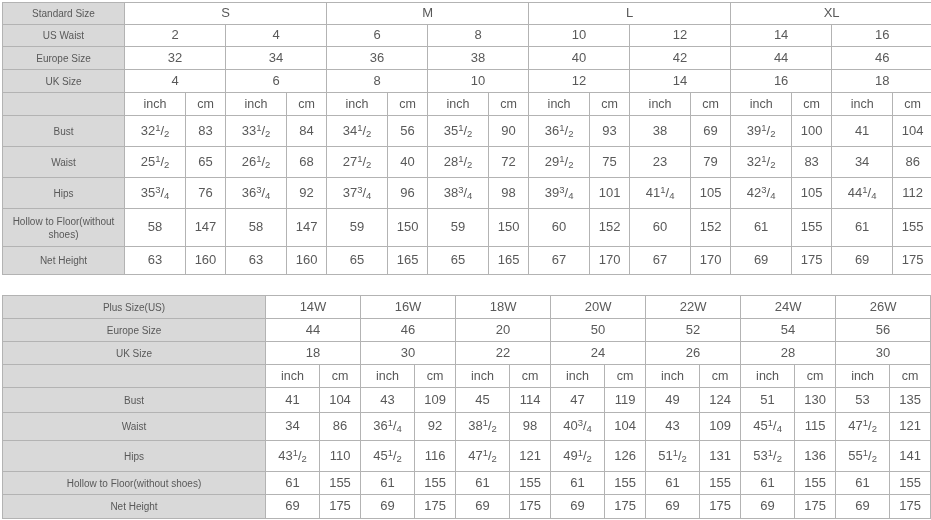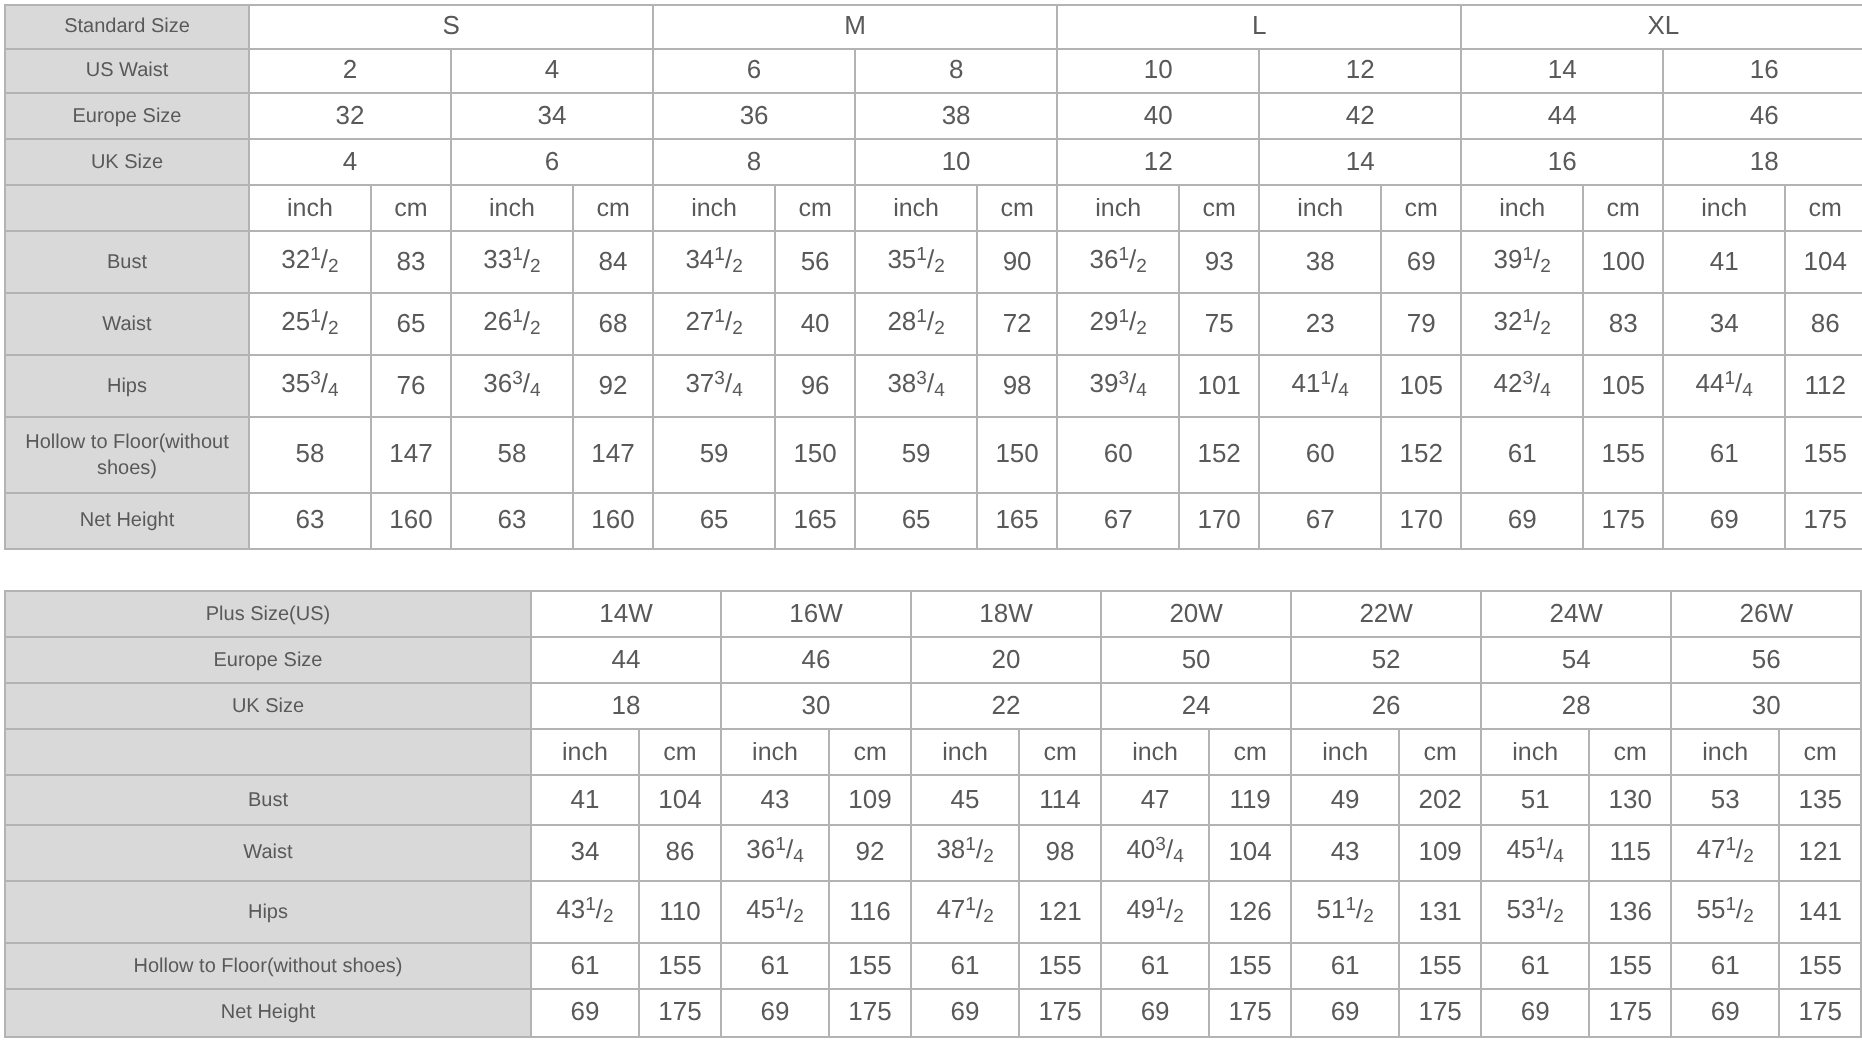--- a/index.html
+++ b/index.html
@@ -302,21 +302,21 @@
           <td class="lbl">Bust</td>
           <td class="val">41</td>
           <td class="val">104</td>
           <td class="val">43</td>
           <td class="val">109</td>
           <td class="val">45</td>
           <td class="val">114</td>
           <td class="val">47</td>
           <td class="val">119</td>
           <td class="val">49</td>
-          <td class="val">202</td>
+          <td class="val">124</td>
           <td class="val">51</td>
           <td class="val">130</td>
           <td class="val">53</td>
           <td class="val">135</td>
         </tr>
         <tr style="height: 28px;">
           <td class="lbl">Waist</td>
           <td class="val">34</td>
           <td class="val">86</td>
           <td class="val">36<span class="fr-n">1</span>/<span class="fr-d">4</span></td>

